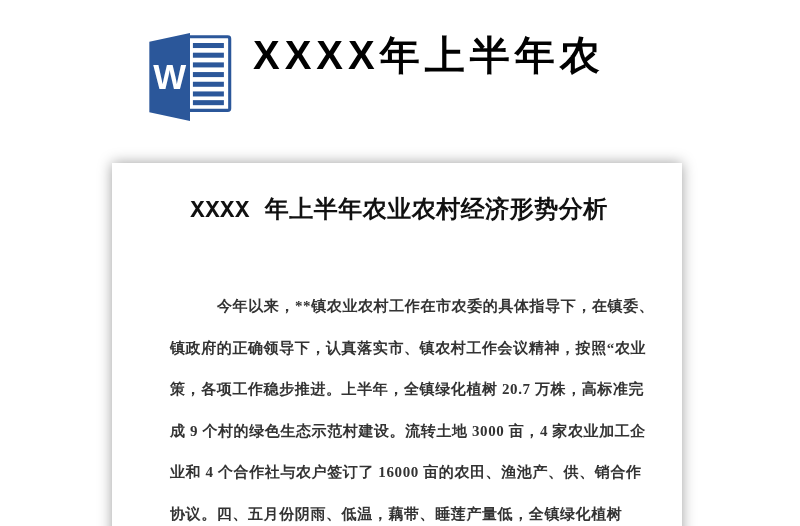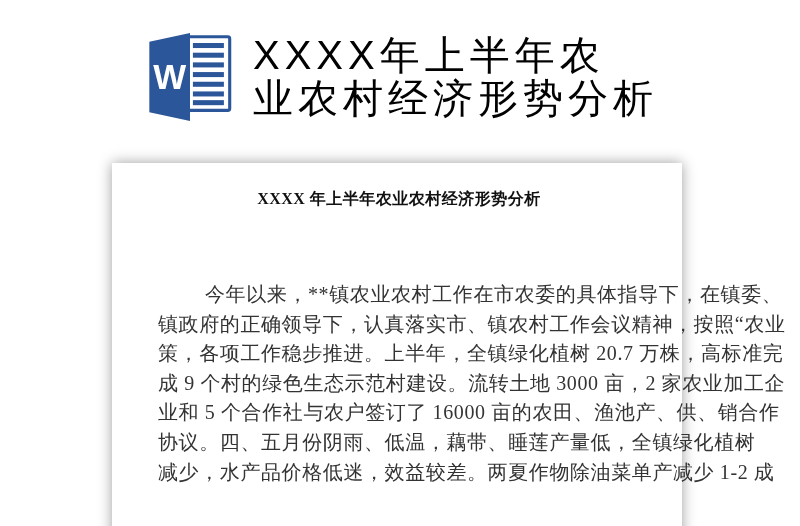--- a/index.html
+++ b/index.html
@@ -25,21 +25,21 @@
     height: 92px;
   }
   .hdr-icon svg { display: block; width: 100%; height: 100%; }
 
   .hdr-title {
     position: absolute;
     left: 253px;
     top: 34px;
     margin: 0;
     font-family: "Liberation Sans", "DejaVu Sans", sans-serif;
-    font-weight: normal;
+    font-weight: bold;
     font-size: 40px;
     line-height: 43px;
     letter-spacing: 5px;
     color: #010101;
     white-space: nowrap;
   }
   .hdr-title .t-line { display: block; }
 
   
   .doc-page {
@@ -47,40 +47,41 @@
     left: 112px;
     top: 163px;
     width: 570px;
     height: 430px;
     box-sizing: border-box;
     background: #ffffff;
     box-shadow: 0 0 13px rgba(0,0,0,0.38);
     padding: 21px 42px 0 46px;
   }
   .doc-title {
-    margin: 0;
+    margin: 12px;
     text-align: center;
-    font-family: Liberation Serif, serif;
+    font-family: Liberation Mono, monospace;
     font-weight: bold;
-    font-size: 16px;
+    font-size: 24px;
     line-height: 30px;
     letter-spacing: 0.5px;
     color: #111111;
     white-space: nowrap;
   }
   .doc-body {
     margin-top: 66px;
   }
   .doc-body .line {
-    margin: 0;
-    font-size: 20px;
+    margin: 12px;
+    font-size: 15px;
     line-height: 29.6px;
     letter-spacing: 0.6px;
     color: #333333;
     white-space: nowrap;
+    font-weight: bold;
   }
   .doc-body .line.indent {
     text-indent: 47px;
   }
 </style>
 </head>
 <body>
 
 <div class="stage">
 
@@ -100,31 +101,30 @@
           <line x1="48" y1="74" x2="80" y2="74"></line>
         </g>
 
         <polygon points="3,11 45,2 45,93 3,84" fill="#2b579a"></polygon>
         <text x="24" y="60" text-anchor="middle" font-family="Liberation Sans, DejaVu Sans, sans-serif" font-size="36" font-weight="bold" fill="#ffffff">W</text>
       </svg>
     </span>
 
     <h1 class="hdr-title">
       <span class="t-line">XXXX年上半年农</span>
-      <span class="t-line">业农村经济形势分析</span>
     </h1>
   </header>
 
   <section class="doc-page">
     <h2 class="doc-title">XXXX 年上半年农业农村经济形势分析</h2>
 
     <div class="doc-body">
       <p class="line indent">今年以来，**镇农业农村工作在市农委的具体指导下，在镇委、</p>
       <p class="line">镇政府的正确领导下，认真落实市、镇农村工作会议精神，按照“农业</p>
       <p class="line">策，各项工作稳步推进。上半年，全镇绿化植树 20.7 万株，高标准完</p>
-      <p class="line">成 9 个村的绿色生态示范村建设。流转土地 3000 亩，2 家农业加工企</p>
-      <p class="line">业和 5 个合作社与农户签订了 16000 亩的农田、渔池产、供、销合作</p>
+      <p class="line">成 9 个村的绿色生态示范村建设。流转土地 3000 亩，4 家农业加工企</p>
+      <p class="line">业和 4 个合作社与农户签订了 16000 亩的农田、渔池产、供、销合作</p>
       <p class="line">协议。四、五月份阴雨、低温，藕带、睡莲产量低，全镇绿化植树</p>
       <p class="line">减少，水产品价格低迷，效益较差。两夏作物除油菜单产减少 1-2 成</p>
     </div>
   </section>
 
 </div>
 
 </body></html>

